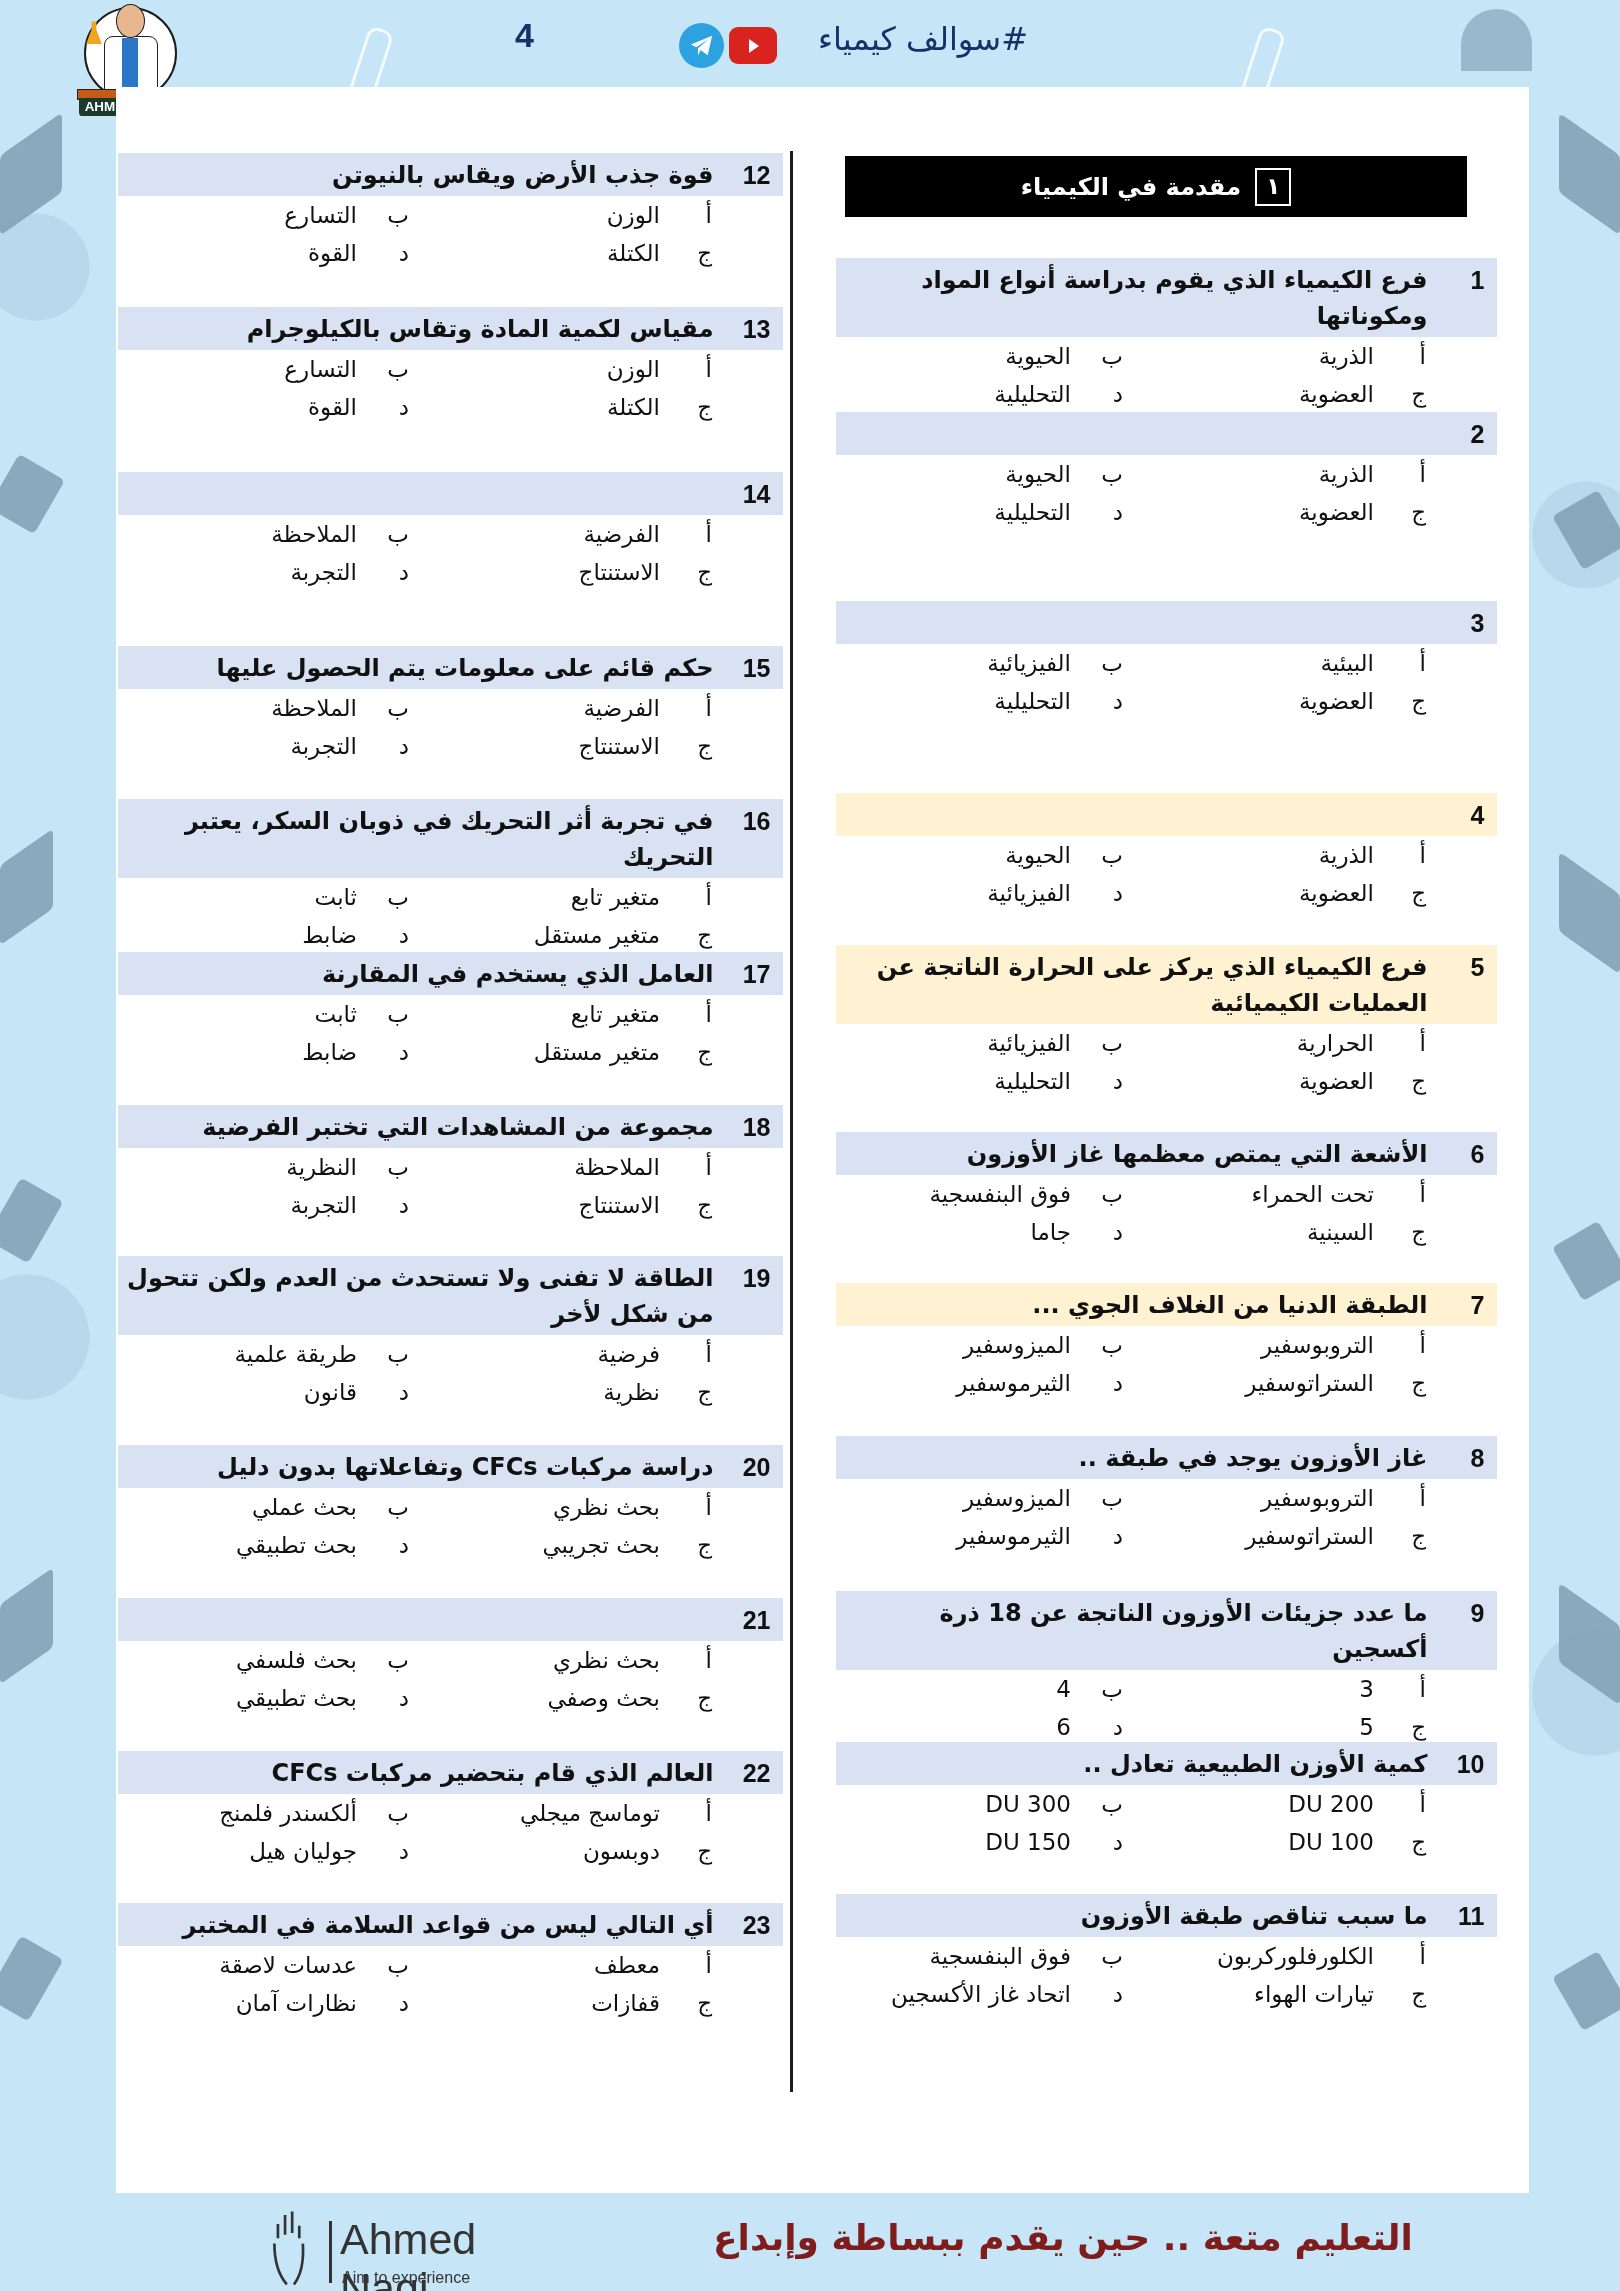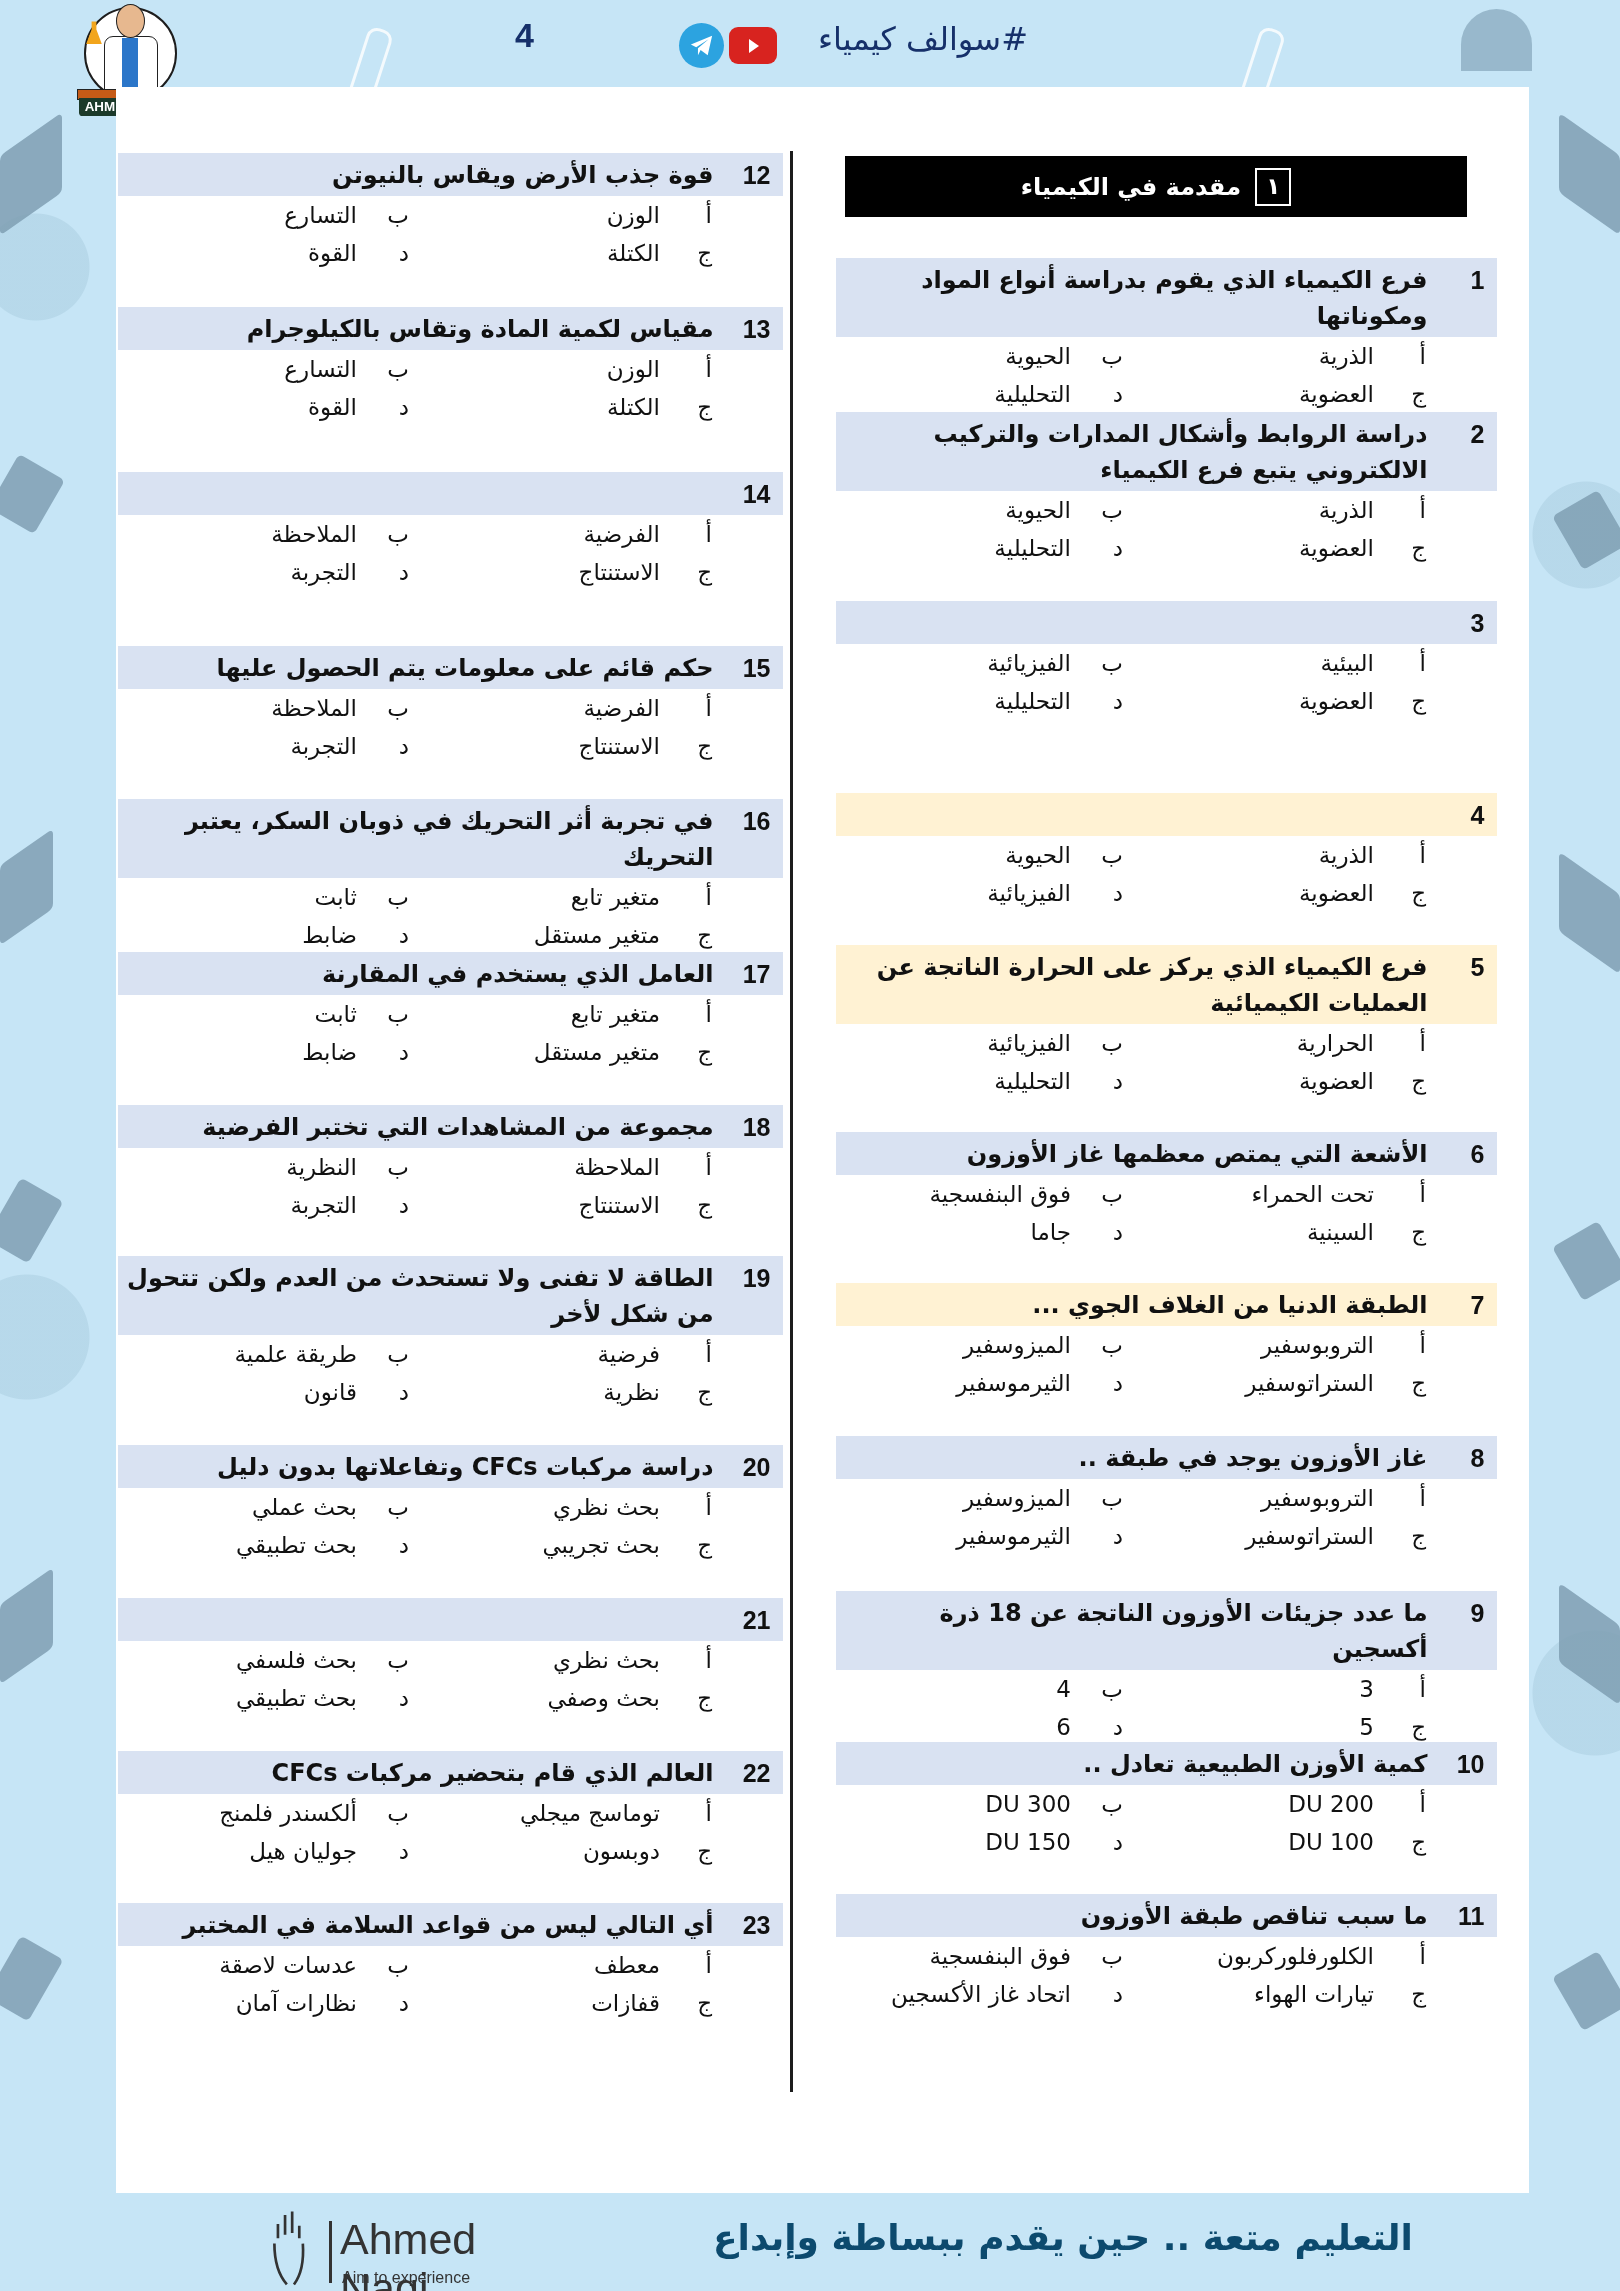--- a/index.html
+++ b/index.html
@@ -93,21 +93,21 @@
     position:absolute; left:0; top:2193px; width:1620px; height:98px;
   }
   .brand {
     position:absolute; left:267px; top:2208px; height:80px; width:303px;
   }
   .brand .hand { position:absolute; left:0; top:0; width:45px; height:80px; }
   .brand .bar { position:absolute; left:62px; top:12.5px; width:2.7px; height:62px; background:#333; }
   .brand .name { position:absolute; left:73px; top:7.1px; font-family:"Liberation Sans", sans-serif; font-size:43px; color:#333; }
   .brand .tagline { position:absolute; left:75px; top:61px; font-family:"Liberation Sans", sans-serif; font-size:16px; color:#333; }
   .slogan {
-    position:absolute; left:713px; top:2217px; direction:rtl; font-weight:bold; font-size:36px; color:#0c4a6e;
+    position:absolute; left:713px; top:2217px; direction:rtl; font-weight:bold; font-size:36px; color:#7f1d1d;
     white-space:nowrap;
   }
   .paperclip {
     position:absolute; width:19.6px; height:80px; border:3.6px solid #fff; border-radius:10.7px; opacity:0.8;
     transform:rotate(18deg);
   }
 </style>
 </head>
 <body>
 
@@ -178,21 +178,20 @@
         </div>
       <div class="opt">
           <span class="letter">د</span>
           <span class="val">التحليلية</span>
         </div>
     </div>
   </div>
     <div class="q" style="left: 836px; top: 412px; width: 661px;">
     <div class="stem">
       <span class="qnum">2</span>
-      <span class="stem-text">دراسة الروابط وأشكال المدارات والتركيب الالكتروني يتبع فرع الكيمياء</span>
     </div>
     <div class="opts">
       <div class="opt">
           <span class="letter">أ</span>
           <span class="val">الذرية</span>
         </div>
       <div class="opt">
           <span class="letter">ب</span>
           <span class="val">الحيوية</span>
         </div>

